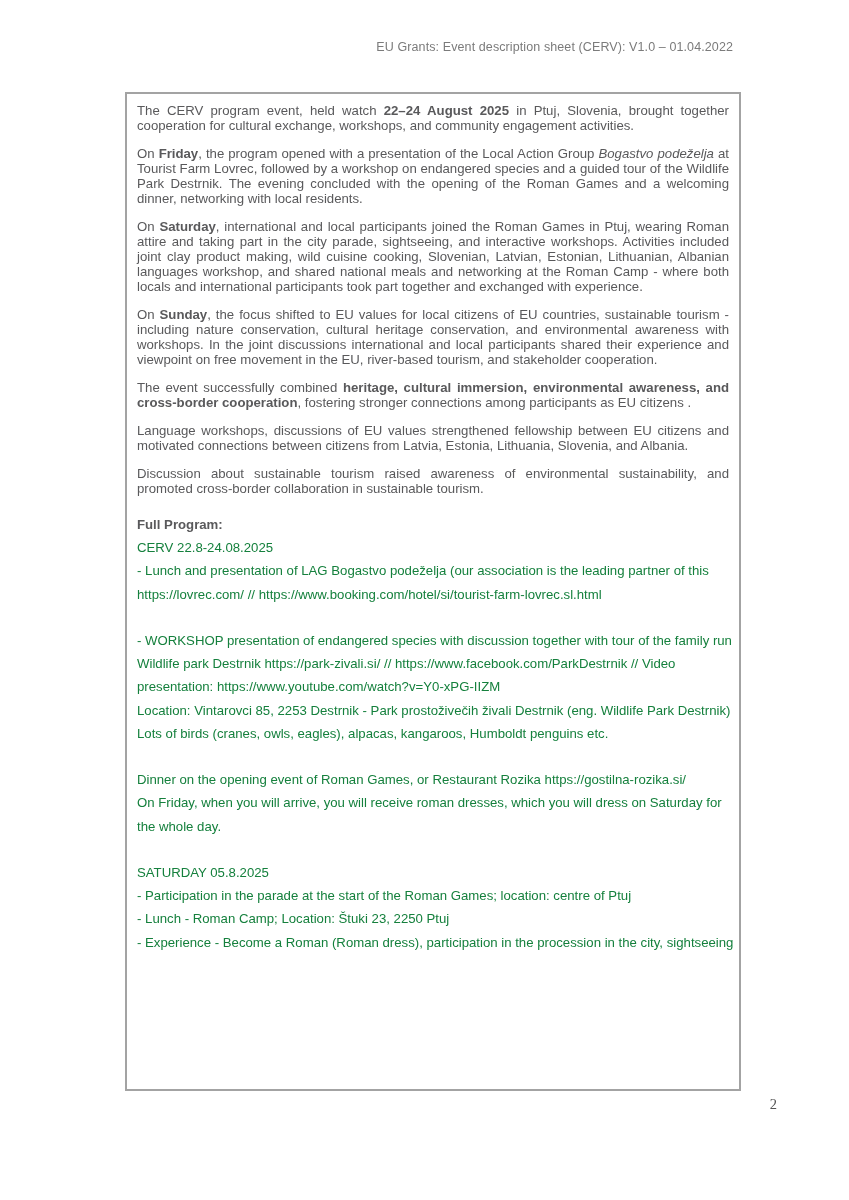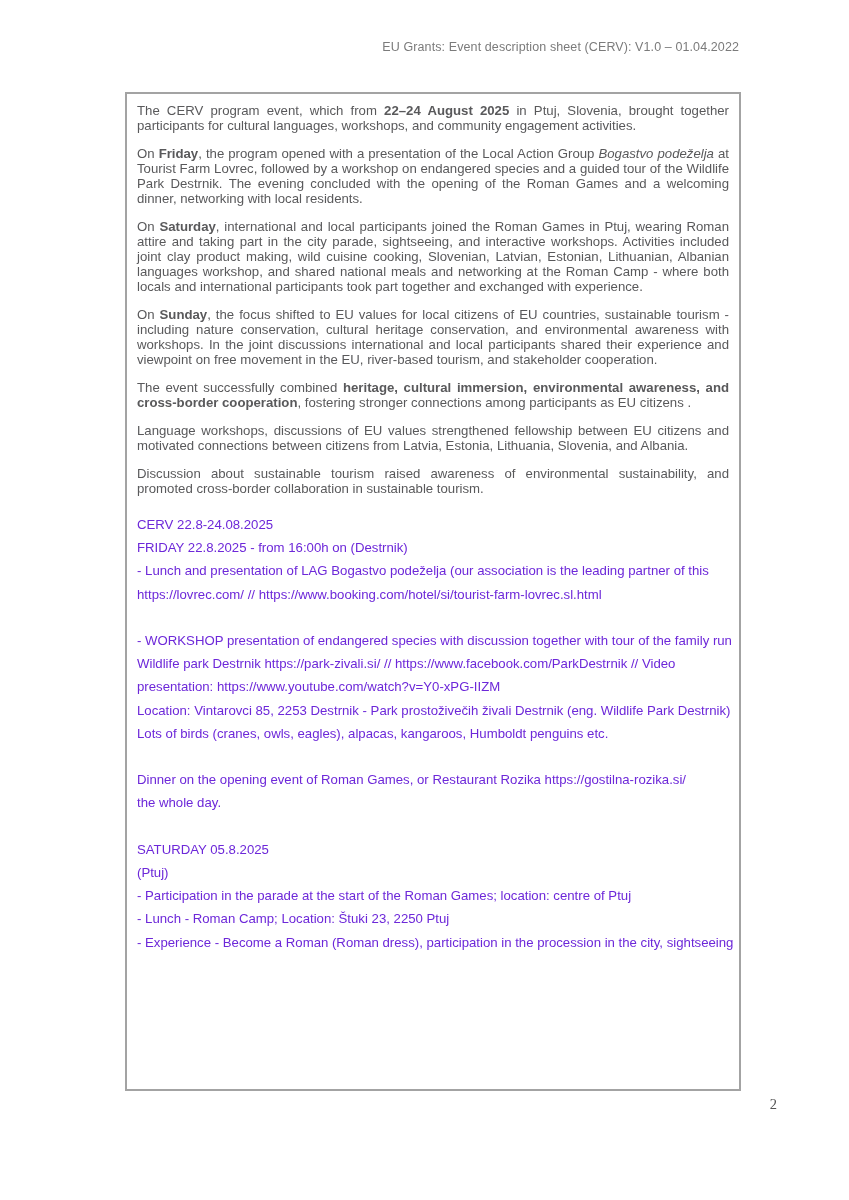--- a/index.html
+++ b/index.html
@@ -6,21 +6,21 @@
   body {
     width: 849px; height: 1200px;
     background: #ffffff;
     position: relative;
     font-family: "Liberation Sans", sans-serif;
     overflow: hidden;
   }
   .doc-header {
     position: absolute;
     top: 40px;
-    right: 110px;
+    right: 116px;
     font-size: 12.5px;
     color: #7b7b7b;
     letter-spacing: 0.1px;
   }
   .content-box {
     position: absolute;
     left: 125px;
     top: 92px;
     width: 616px;
     height: 999px;
@@ -41,67 +41,67 @@
   .program { margin-top: 17px; }
   .prog-heading {
     font-weight: bold;
     font-size: 13.2px;
     line-height: 23.2px;
     color: #59595b;
   }
   .prog-line {
     font-size: 13.2px;
     line-height: 23.2px;
-    color: #6d28d9;
+    color: #15803d;
     white-space: nowrap;
   }
   .page-number {
     position: absolute;
     top: 1096px;
     right: 72px;
     font-family: "Liberation Serif", serif;
     font-size: 14.5px;
     color: #555555;
   }
 </style>
 </head>
 <body>
 
 <div class="doc-header">EU Grants: Event description sheet (CERV): V1.0 – 01.04.2022</div>
 
 <div class="content-box">
 
   <div>
-      <p class="para"><span>The CERV program event, which from </span><span class="b">22–24 August 2025</span><span> in Ptuj, Slovenia, brought together participants for cultural languages, workshops, and community engagement activities.</span></p>
+      <p class="para"><span>The CERV program event, held watch </span><span class="b">22–24 August 2025</span><span> in Ptuj, Slovenia, brought together cooperation for cultural exchange, workshops, and community engagement activities.</span></p>
       <p class="para"><span>On </span><span class="b">Friday</span><span>, the program opened with a presentation of the Local Action Group </span><span class="i">Bogastvo podeželja</span><span> at Tourist Farm Lovrec, followed by a workshop on endangered species and a guided tour of the Wildlife Park Destrnik. The evening concluded with the opening of the Roman Games and a welcoming dinner, networking with local residents.</span></p>
       <p class="para"><span>On </span><span class="b">Saturday</span><span>, international and local participants joined the Roman Games in Ptuj, wearing Roman attire and taking part in the city parade, sightseeing, and interactive workshops. Activities included joint clay product making, wild cuisine cooking, Slovenian, Latvian, Estonian, Lithuanian, Albanian languages workshop, and shared national meals and networking at the Roman Camp - where both locals and international participants took part together and exchanged with experience.</span></p>
       <p class="para"><span>On </span><span class="b">Sunday</span><span>, the focus shifted to EU values for local citizens of EU countries, sustainable tourism - including nature conservation, cultural heritage conservation, and environmental awareness with workshops. In the joint  discussions international and local participants shared their experience and viewpoint on free movement in the EU, river-based tourism, and stakeholder cooperation.</span></p>
       <p class="para"><span>The event successfully combined </span><span class="b">heritage, cultural immersion, environmental awareness, and cross-border cooperation</span><span>, fostering stronger connections among participants as EU citizens .</span></p>
       <p class="para"><span>Language workshops, discussions of EU values strengthened fellowship between EU citizens and motivated connections between citizens from Latvia, Estonia, Lithuania, Slovenia, and Albania.</span></p>
       <p class="para"><span>Discussion about sustainable tourism raised awareness of environmental sustainability, and promoted cross-border collaboration in sustainable tourism.</span></p>
     </div>
 
   <div class="program">
+    <div class="prog-heading">Full Program:</div>
     <div>
         <div class="prog-line">CERV 22.8-24.08.2025</div>
-        <div class="prog-line">FRIDAY 22.8.2025 - from 16:00h on (Destrnik)</div>
         <div class="prog-line">- Lunch and presentation of LAG Bogastvo podeželja (our association is the leading partner of this</div>
         <div class="prog-line">https://lovrec.com/ // https://www.booking.com/hotel/si/tourist-farm-lovrec.sl.html</div>
         <div class="prog-line">&nbsp;</div>
         <div class="prog-line">- WORKSHOP presentation of endangered species with discussion together with tour of the family run</div>
         <div class="prog-line">Wildlife park Destrnik https://park-zivali.si/ // https://www.facebook.com/ParkDestrnik // Video</div>
         <div class="prog-line">presentation: https://www.youtube.com/watch?v=Y0-xPG-IIZM</div>
         <div class="prog-line">Location: Vintarovci 85, 2253 Destrnik - Park prostoživečih živali Destrnik (eng. Wildlife Park Destrnik)</div>
         <div class="prog-line">Lots of birds (cranes, owls, eagles), alpacas, kangaroos, Humboldt penguins etc.</div>
         <div class="prog-line">&nbsp;</div>
         <div class="prog-line">Dinner on the opening event of Roman Games, or Restaurant Rozika https://gostilna-rozika.si/</div>
+        <div class="prog-line">On Friday, when you will arrive, you will receive roman dresses, which you will dress on Saturday for</div>
         <div class="prog-line">the whole day.</div>
         <div class="prog-line">&nbsp;</div>
         <div class="prog-line">SATURDAY 05.8.2025</div>
-        <div class="prog-line">(Ptuj)</div>
         <div class="prog-line">- Participation in the parade at the start of the Roman Games; location: centre of Ptuj</div>
         <div class="prog-line">- Lunch - Roman Camp; Location: Štuki 23, 2250 Ptuj</div>
         <div class="prog-line">- Experience - Become a Roman (Roman dress), participation in the procession in the city, sightseeing</div>
       </div>
   </div>
 
 </div>
 
 <div class="page-number">2</div>
 

